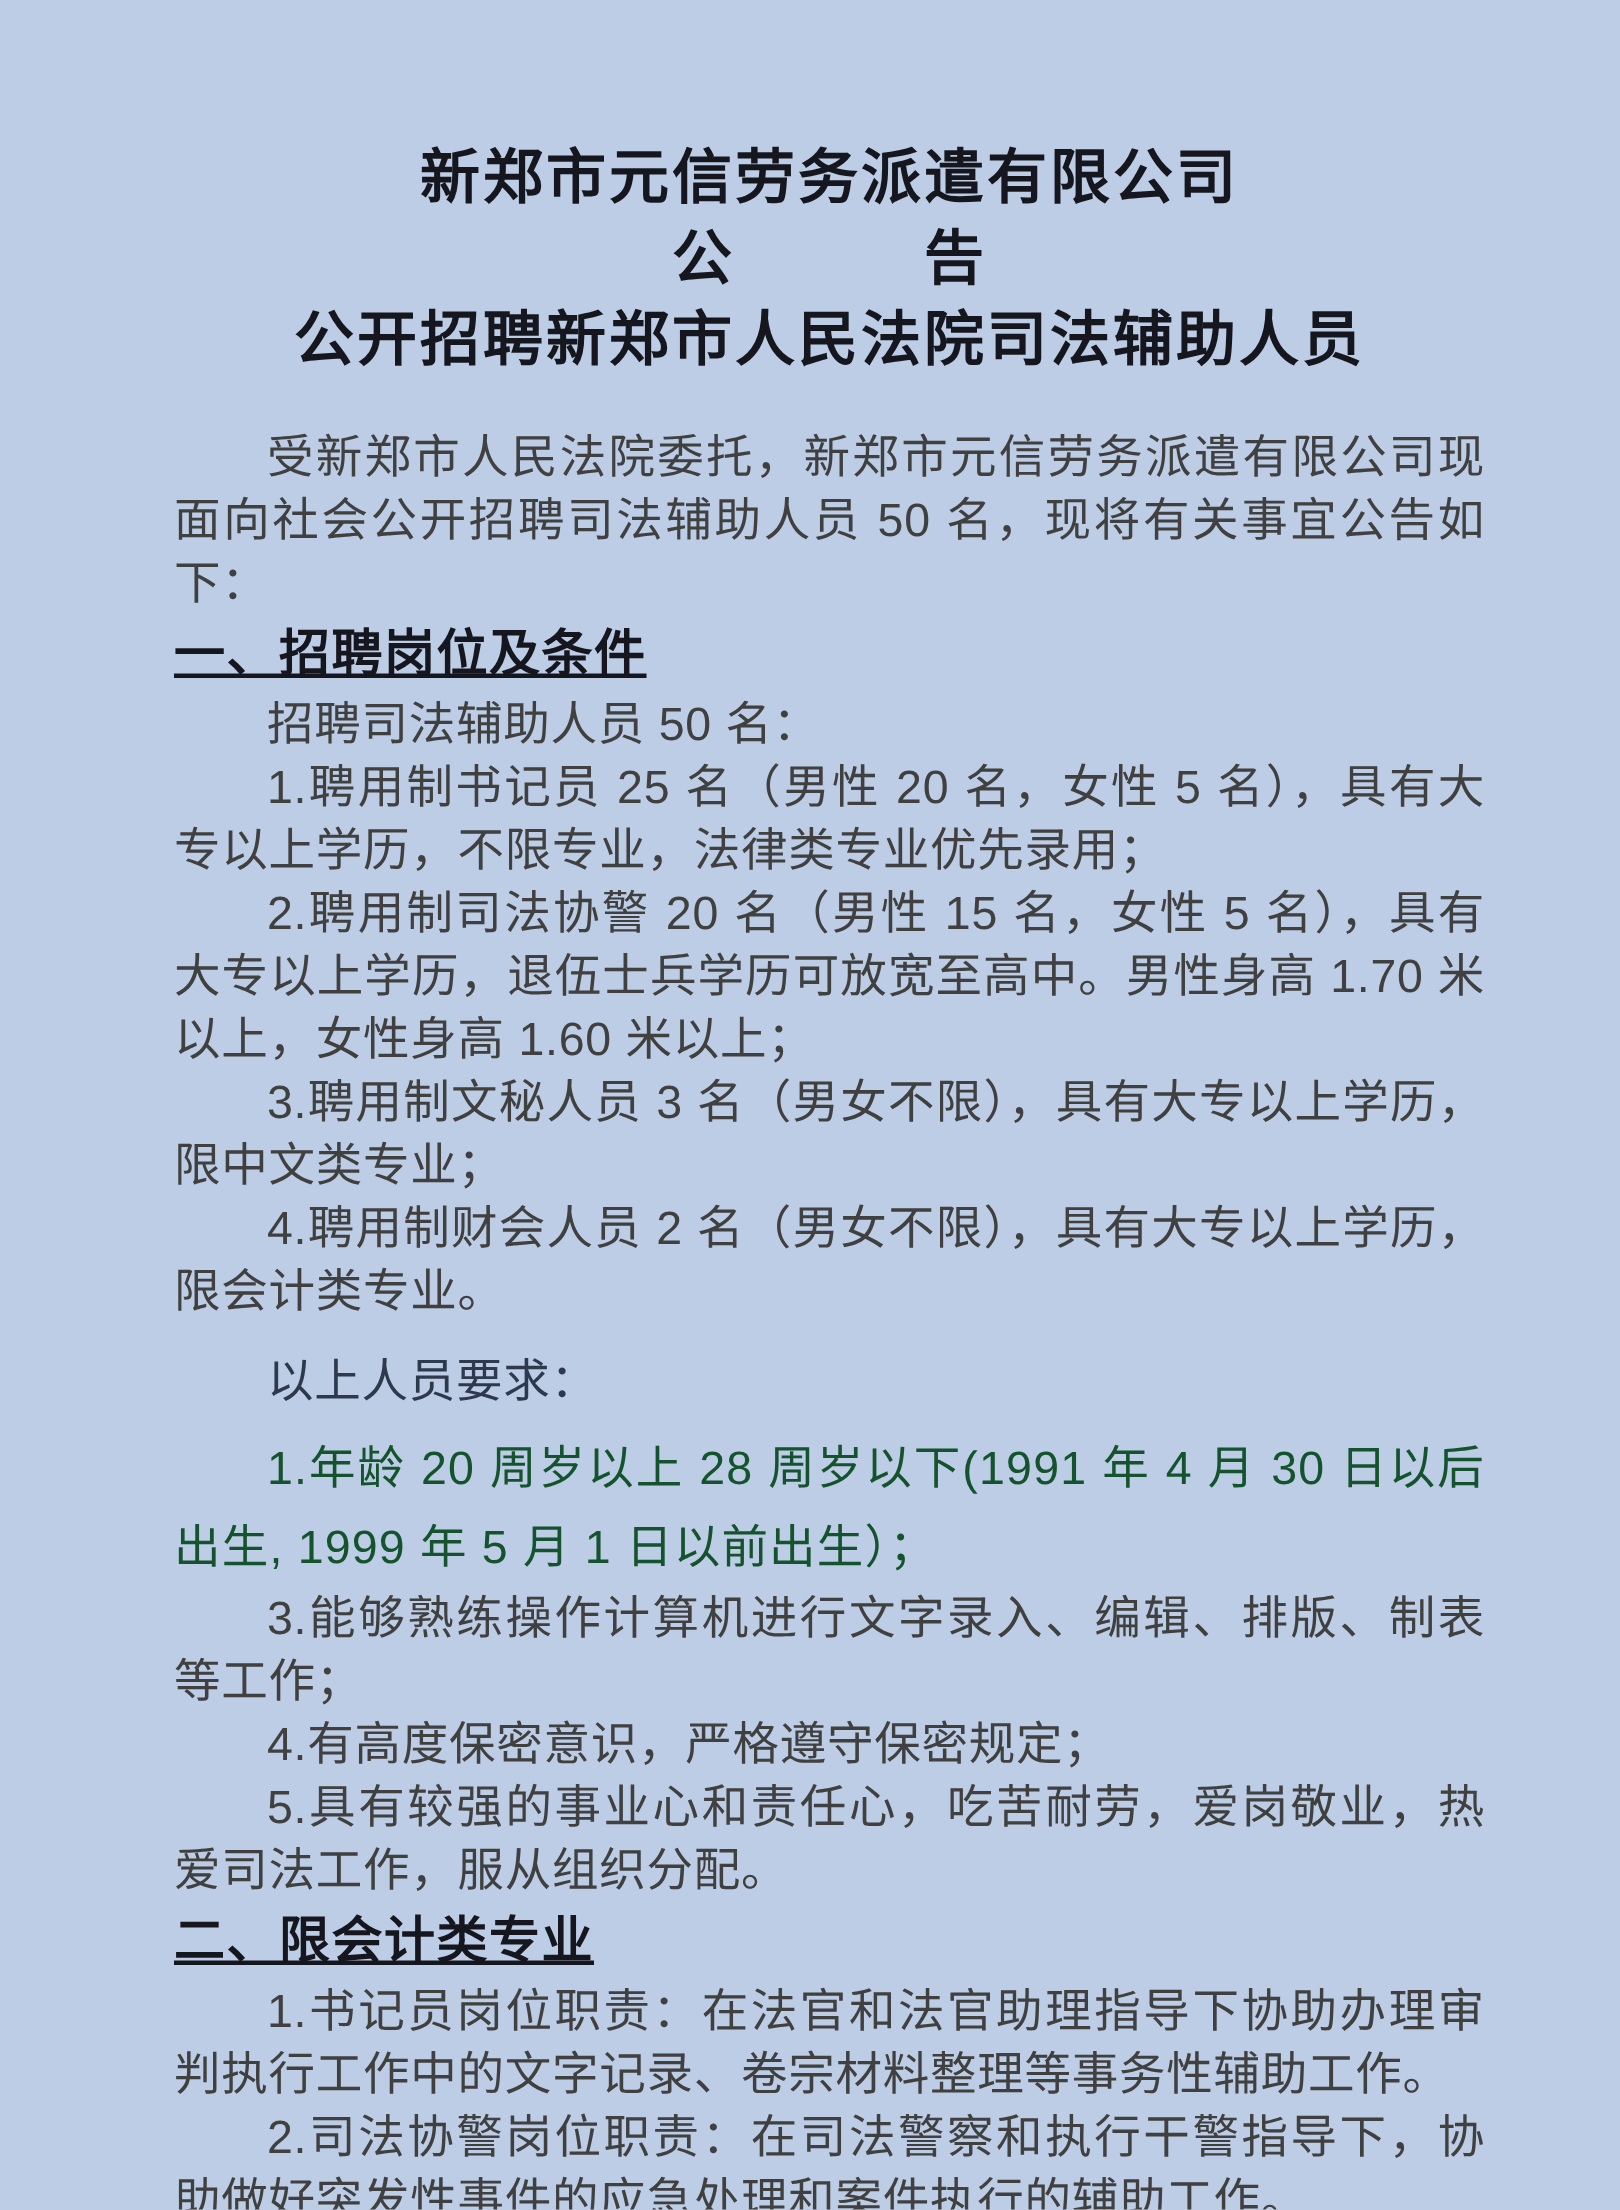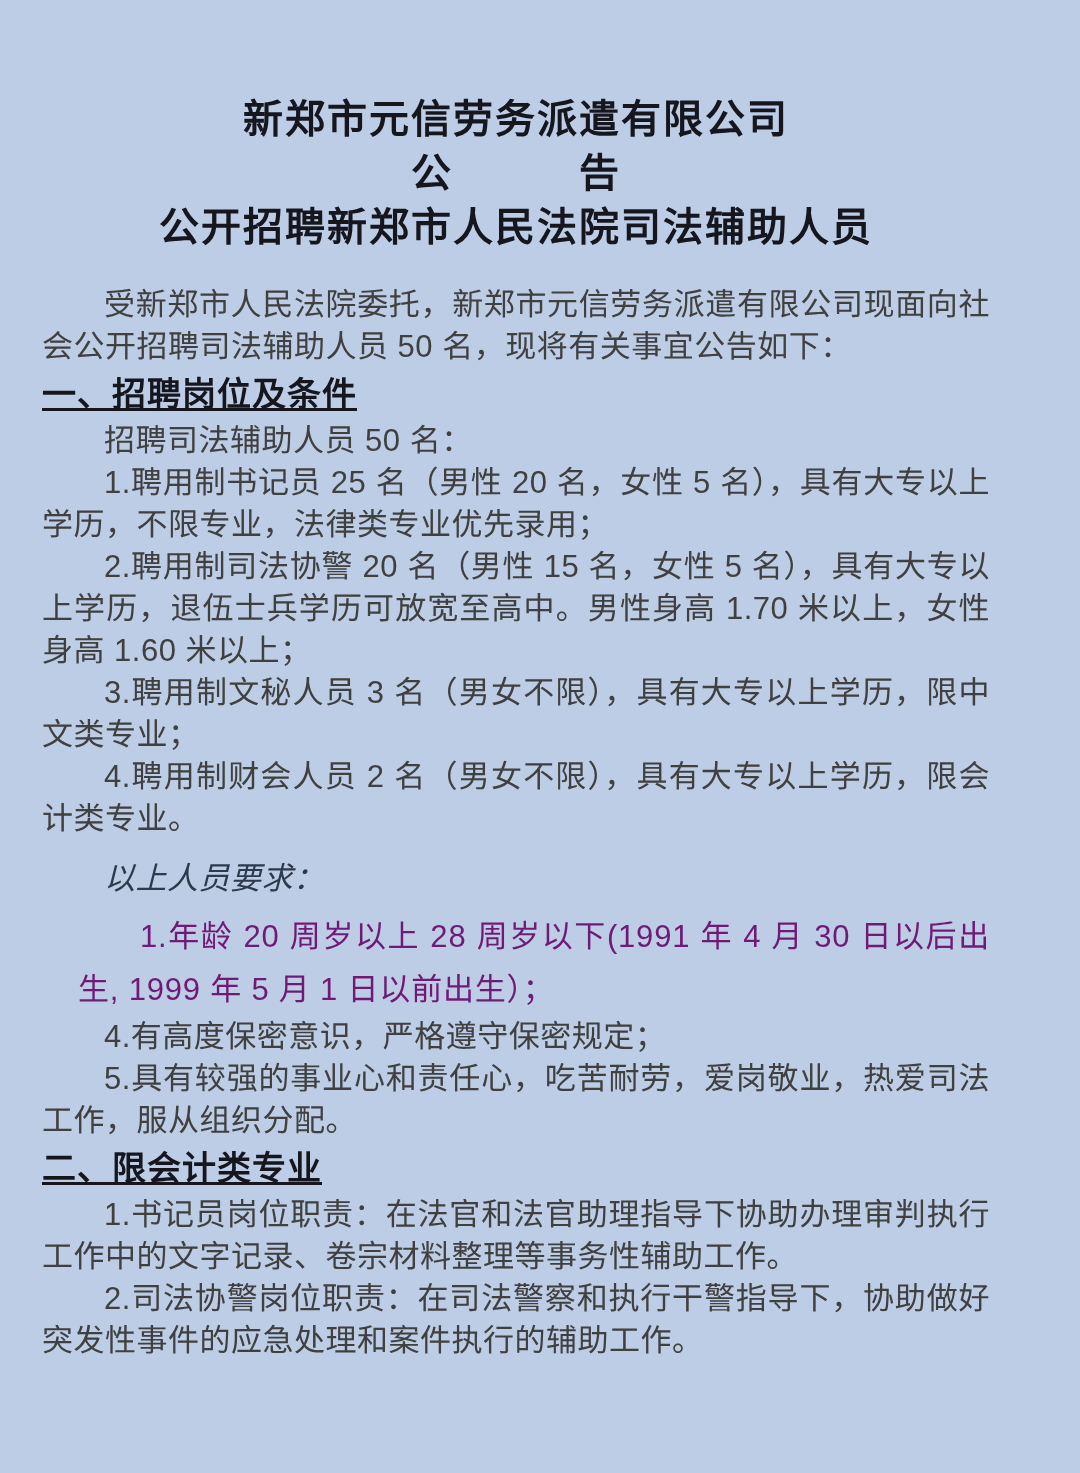--- a/index.html
+++ b/index.html
@@ -10,21 +10,21 @@
     width: 1080px;
     height: 1473px;
     overflow: hidden;
     background: #bccde5;
     font-family: "Liberation Sans", sans-serif;
   }
   .page {
     box-sizing: border-box;
     width: 1080px;
     height: 1473px;
-    padding: 92px 90px 0 42px;
+    padding: 92px 90px 0 116px;
   }
   .title-block {
     text-align: center;
     font-weight: 700;
     font-size: 40px;
     line-height: 54px;
     letter-spacing: 2px;
     color: #15161e;
     margin: 0 0 30px 0;
   }
@@ -48,27 +48,25 @@
     line-height: 47px;
     font-weight: 700;
     color: #15161e;
     letter-spacing: 1px;
     text-decoration: underline;
   }
   .loose-lead {
     margin-top: 18px;
     margin-bottom: 10px;
     color: #2e3a4c;
-    font-style: italic;
   }
   .loose {
     line-height: 53px;
-    color: #701a75;
+    color: #14532d;
     letter-spacing: 0.8px;
-    margin-left: 36px;
   }
 </style>
 </head>
 <body style="background: rgb(188, 205, 229);">
 
 <div class="page">
 
   <header class="title-block">
     <div class="title-line">新郑市元信劳务派遣有限公司</div>
     <div class="title-line">公　　　告</div>
@@ -82,20 +80,21 @@
   <p class="para indent">招聘司法辅助人员 50 名：</p>
 
   <p class="para indent">1.聘用制书记员 25 名（男性 20 名，女性 5 名），具有大专以上学历，不限专业，法律类专业优先录用；</p>
   <p class="para indent">2.聘用制司法协警 20 名（男性 15 名，女性 5 名），具有大专以上学历，退伍士兵学历可放宽至高中。男性身高 1.70 米以上，女性身高 1.60 米以上；</p>
   <p class="para indent">3.聘用制文秘人员 3 名（男女不限），具有大专以上学历，限中文类专业；</p>
   <p class="para indent">4.聘用制财会人员 2 名（男女不限），具有大专以上学历，限会计类专业。</p>
 
   <p class="para indent loose-lead">以上人员要求：</p>
 
   <p class="para indent loose">1.年龄 20 周岁以上 28 周岁以下(1991 年 4 月 30 日以后出生, 1999 年 5 月 1 日以前出生）；</p>
+  <p class="para indent">3.能够熟练操作计算机进行文字录入、编辑、排版、制表等工作；</p>
   <p class="para indent">4.有高度保密意识，严格遵守保密规定；</p>
   <p class="para indent">5.具有较强的事业心和责任心，吃苦耐劳，爱岗敬业，热爱司法工作，服从组织分配。</p>
 
   <h2 class="heading">二、限会计类专业</h2>
 
   <p class="para indent">1.书记员岗位职责：在法官和法官助理指导下协助办理审判执行工作中的文字记录、卷宗材料整理等事务性辅助工作。</p>
   <p class="para indent">2.司法协警岗位职责：在司法警察和执行干警指导下，协助做好突发性事件的应急处理和案件执行的辅助工作。</p>
 
 </div>
 

